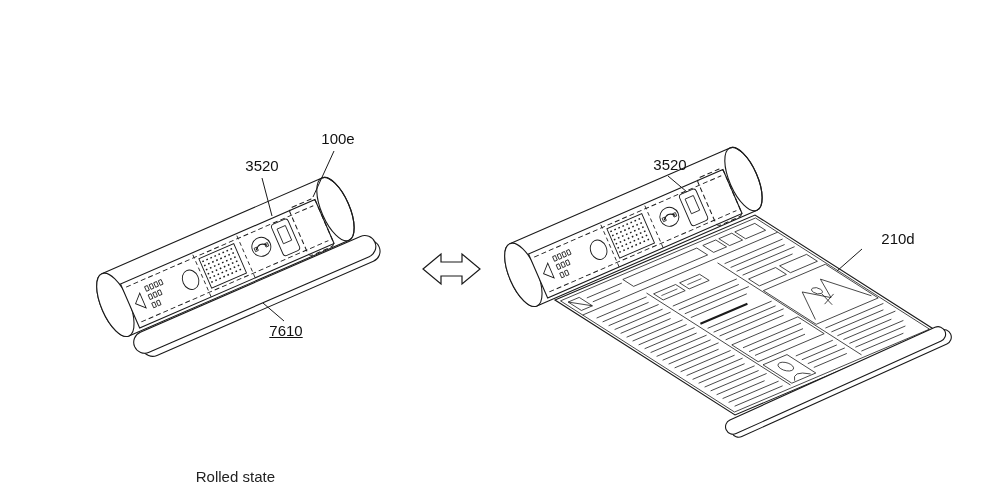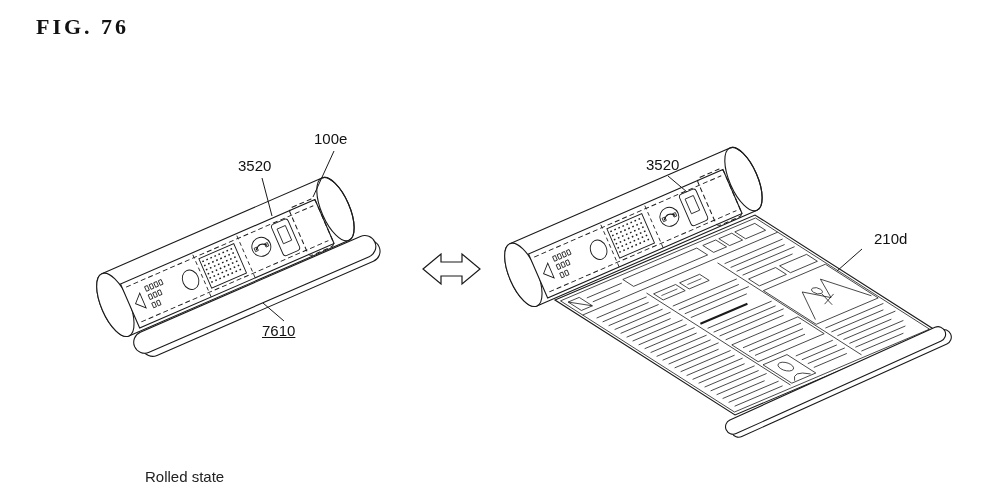--- a/index.html
+++ b/index.html
@@ -5,36 +5,35 @@
   * { margin:0; padding:0; box-sizing:border-box; }
   html,body { width:1000px; height:500px; background:#ffffff; font-family:"Liberation Sans", sans-serif; }
   .page { position:relative; width:1000px; height:500px; background:#ffffff; overflow:hidden; }
   .drawing { position:absolute; left:0; top:0; }
   .fig-label {
     position:absolute; left:36px; top:14px;
     font-family:"Liberation Serif", serif; font-weight:bold;
     font-size:22px; letter-spacing:3px; color:#111;
   }
   .ref {
-    position:absolute; font-size:15px; color:#111; width:48px; text-align:left;
+    position:absolute; font-size:15px; color:#111; width:48px; text-align:center;
   }
   .caption {
-    position:absolute; top:468px; font-size:15px; color:#222; text-align:left;
+    position:absolute; top:468px; font-size:15px; color:#222; text-align:right;
   }
   .caption.rolled { left:145px; width:130px; }
   .caption.unrolled { left:610px; width:150px; }
   .leader { stroke:#1a1a1a; stroke-width:1; fill:none; }
   .nss, .nss * { vector-effect: non-scaling-stroke; }
 </style>
 </head>
 <body>
 
 <div class="page">
 
-  <div class="fig-label">FIG. 76</div>
 
   <svg class="drawing" width="1000" height="500" viewBox="0 0 1000 500" xmlns="http://www.w3.org/2000/svg" xmlns:xlink="http://www.w3.org/1999/xlink">
 
     <defs>
 
       <g id="dev" stroke="#1a1a1a" fill="none" stroke-width="1.1">
         <g transform="rotate(-23.5 230 255)">
           <path d="M105 221 L345 221 A14 34 0 0 1 345 289 L105 289 A14 34 0 0 1 105 221 Z" fill="#ffffff"></path>
           <ellipse cx="105" cy="255" rx="14" ry="34" fill="#ffffff"></ellipse>
           <ellipse cx="345" cy="255" rx="14" ry="34"></ellipse>

